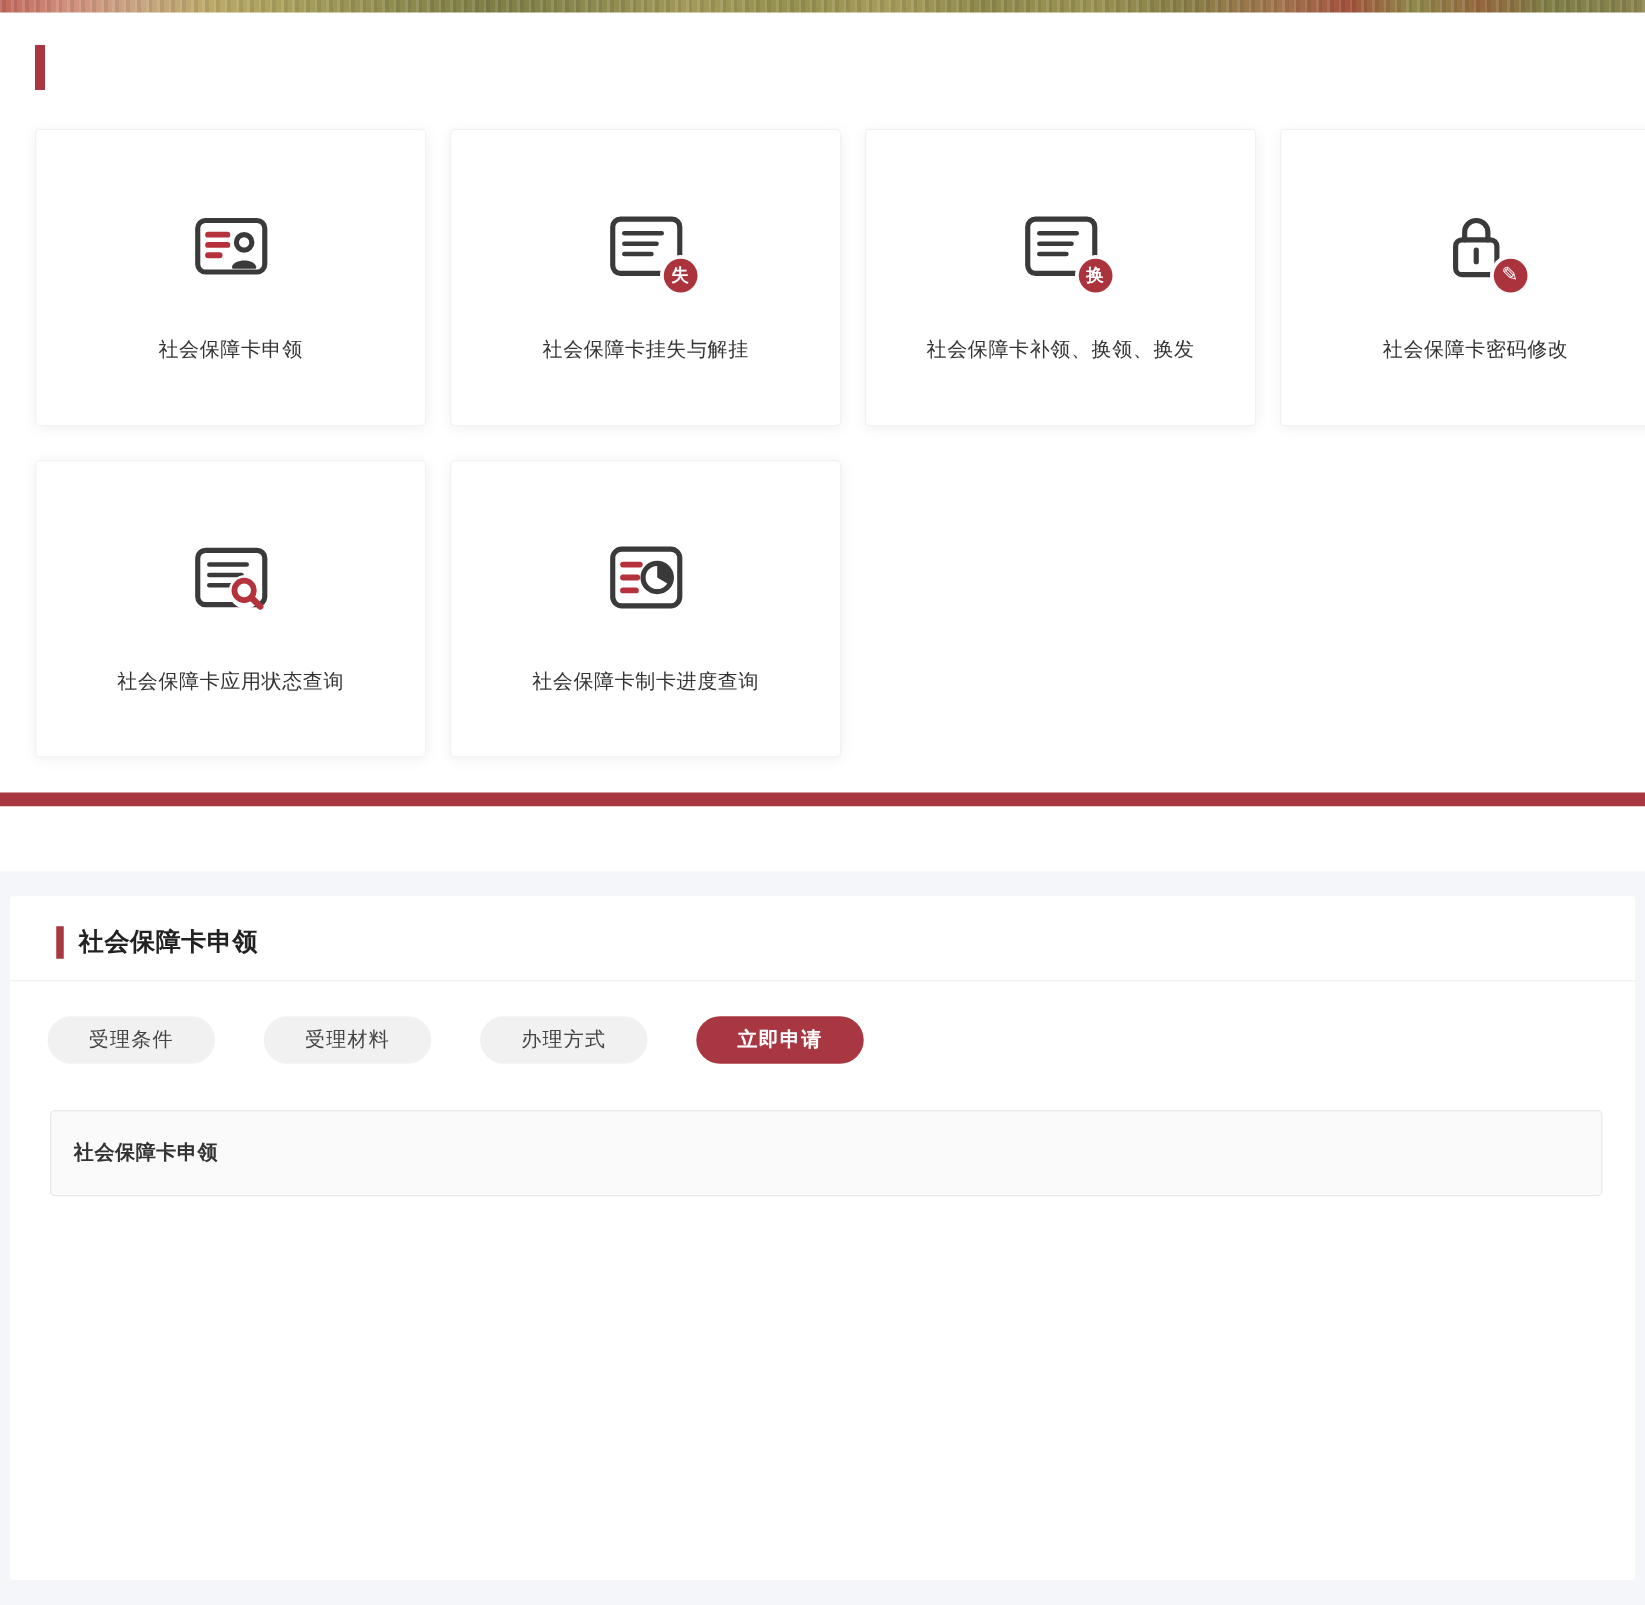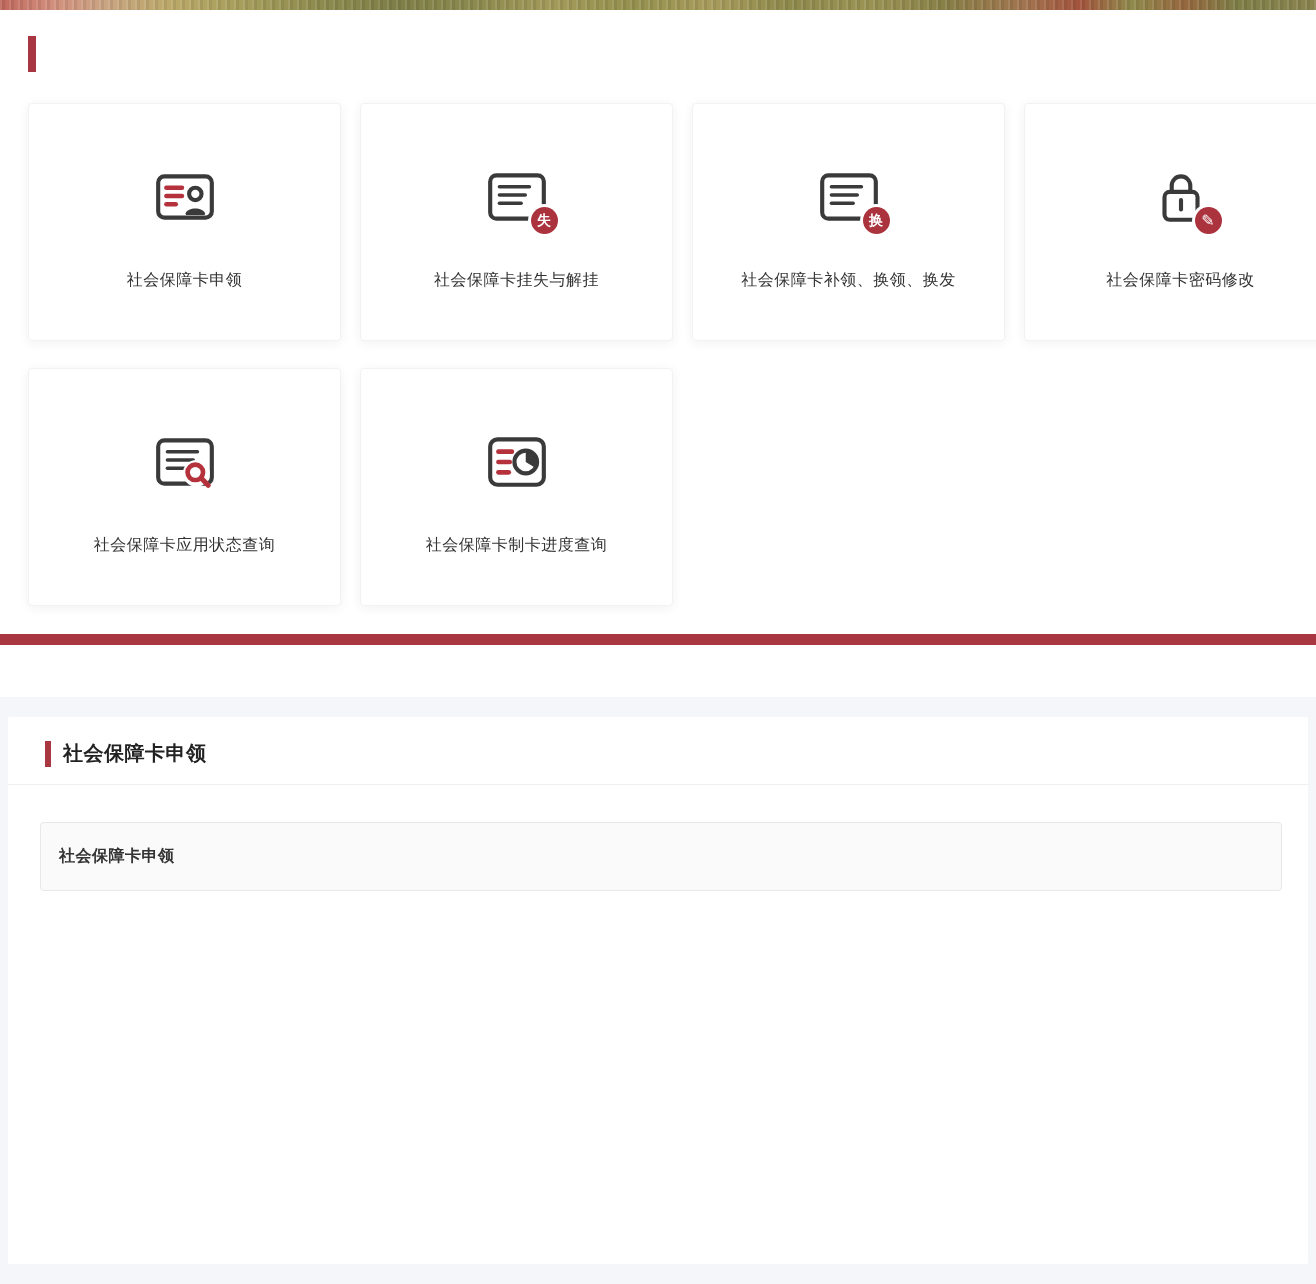--- a/index.html
+++ b/index.html
@@ -180,18 +180,24 @@
 
 <div class="red-divider"></div>
 
 <div class="lower">
   <div class="panel">
     <div class="panel-header">
       <span class="panel-bar"></span>
       <h2>社会保障卡申领</h2>
     </div>
 
+    <div class="tabs">
+      <button class="pill">受理条件</button>
+      <button class="pill">受理材料</button>
+      <button class="pill">办理方式</button>
+      <button class="pill active">立即申请</button>
+    </div>
 
     <div class="content-box">
       <span>社会保障卡申领</span>
     </div>
   </div>
 </div>
 
 </body></html>

